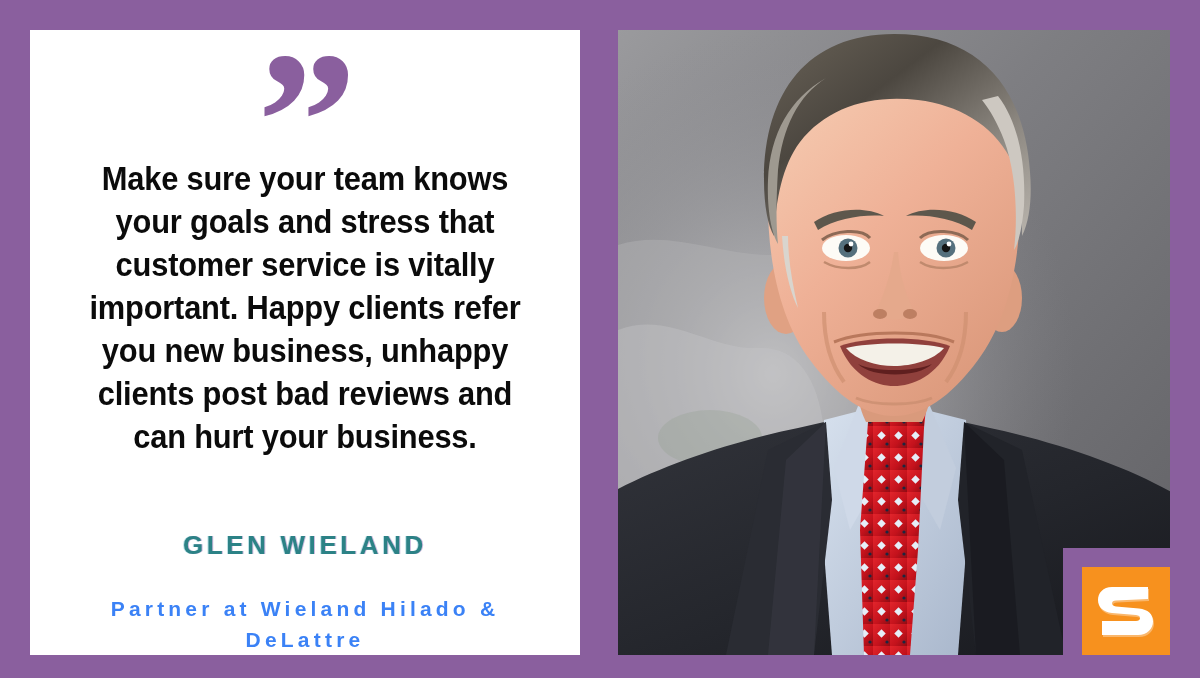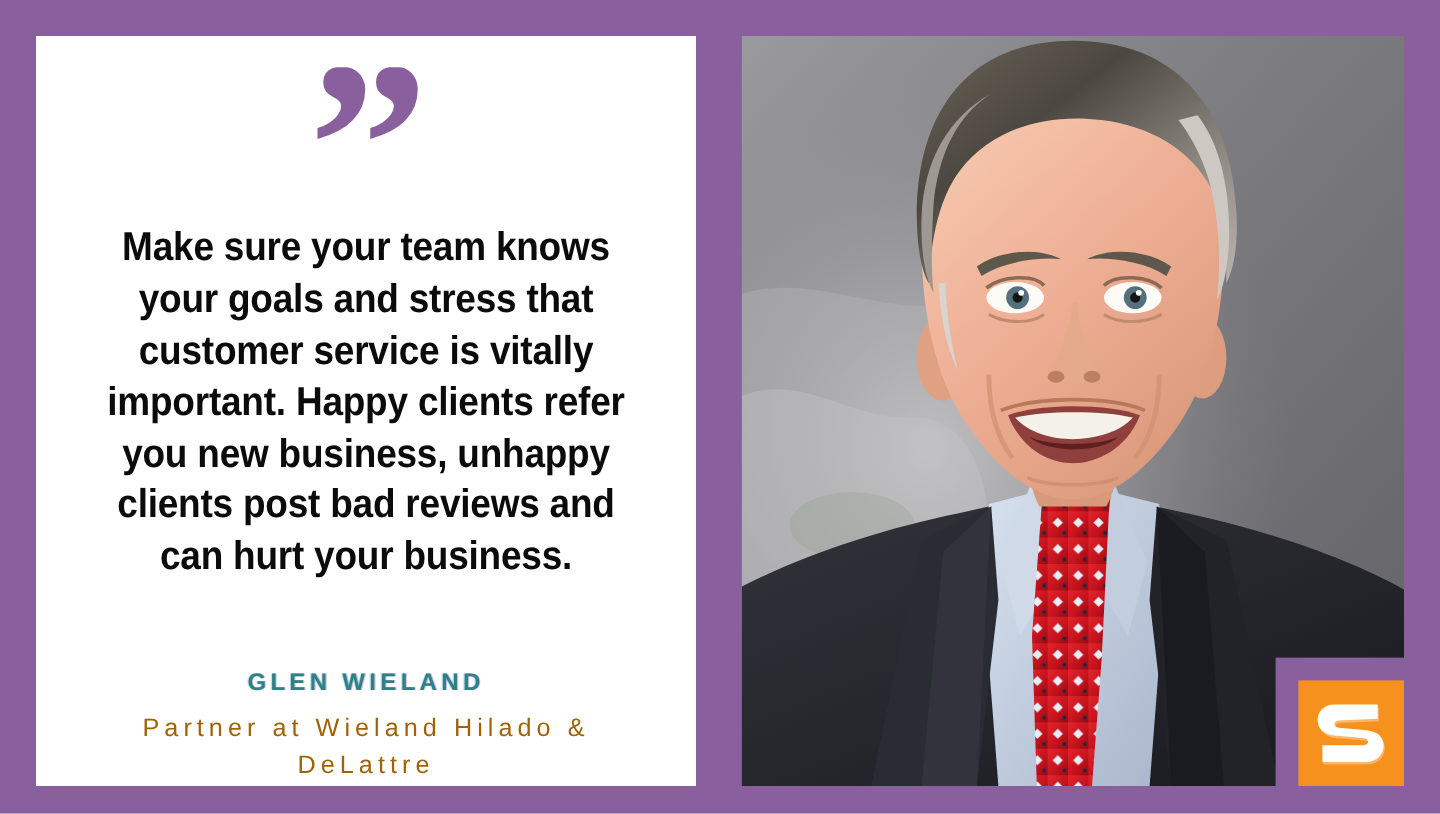--- a/index.html
+++ b/index.html
@@ -59,32 +59,32 @@
   }
 
   #attribution {
     margin-top:72px;
     width:100%;
     text-align:center;
   }
 
   #author-name {
     color:#2C8286;
-    font-size:20px;
+    font-size:26px;
     font-weight:700;
     letter-spacing:3.6px;
     line-height:1.1;
     text-shadow:1px 0 0 rgba(120,60,160,.35), -1px 0 0 rgba(0,140,160,.25);
   }
 
   #author-role {
-    margin-top:12px;
-    color:#a16207;
+    margin-top:35px;
+    color:#3b82f6;
     font-size:21px;
-    font-weight:400;
+    font-weight:700;
     letter-spacing:4.2px;
     line-height:1.45;
     width:470px;
     margin-left:auto; margin-right:auto;
   }
 
   
   #portrait {
     position:absolute;
     left:618px; top:30px;

